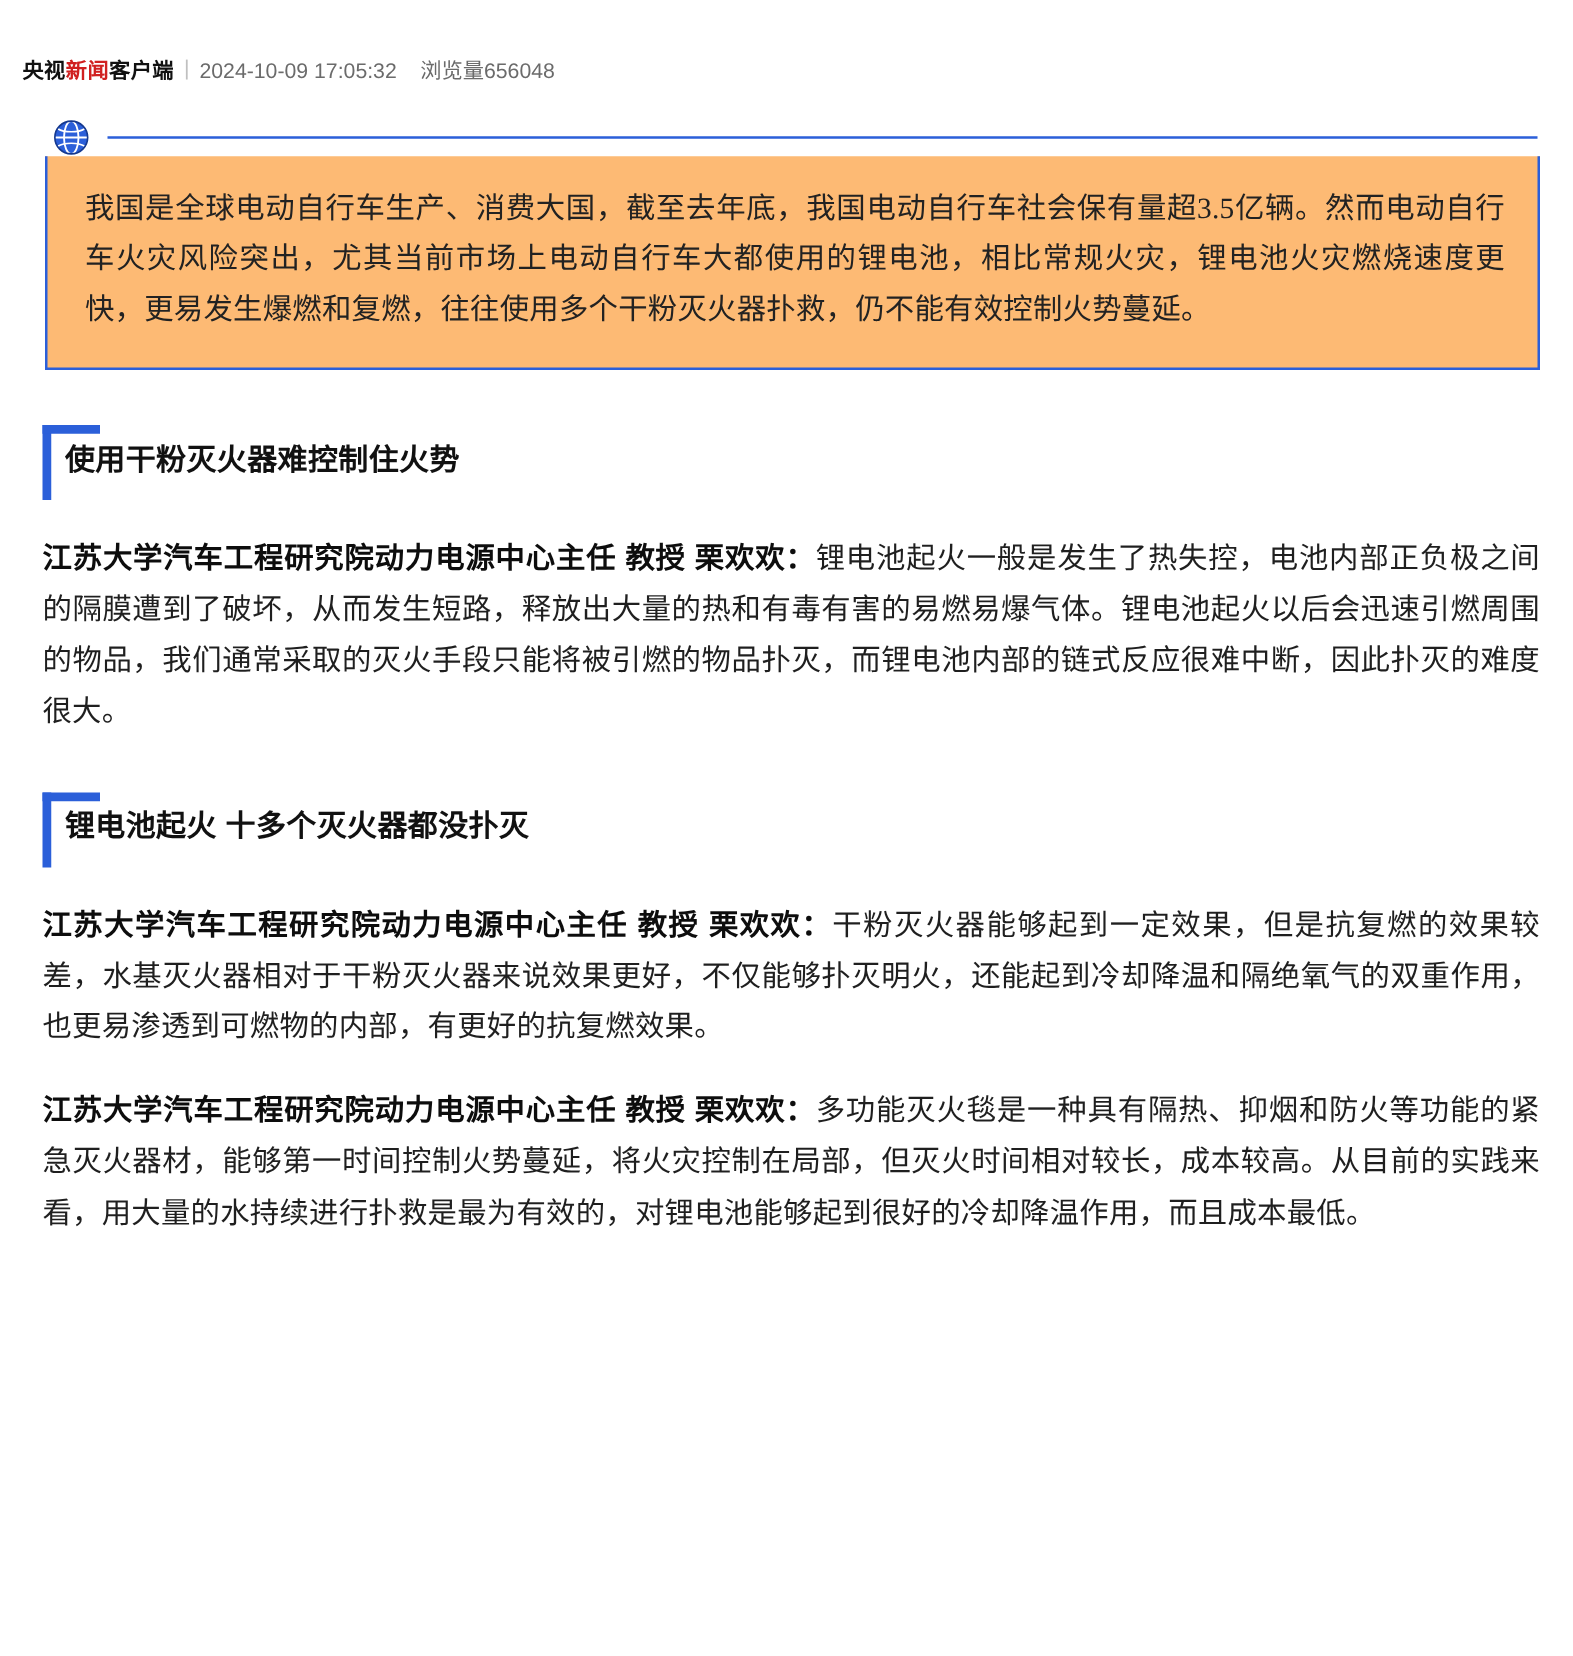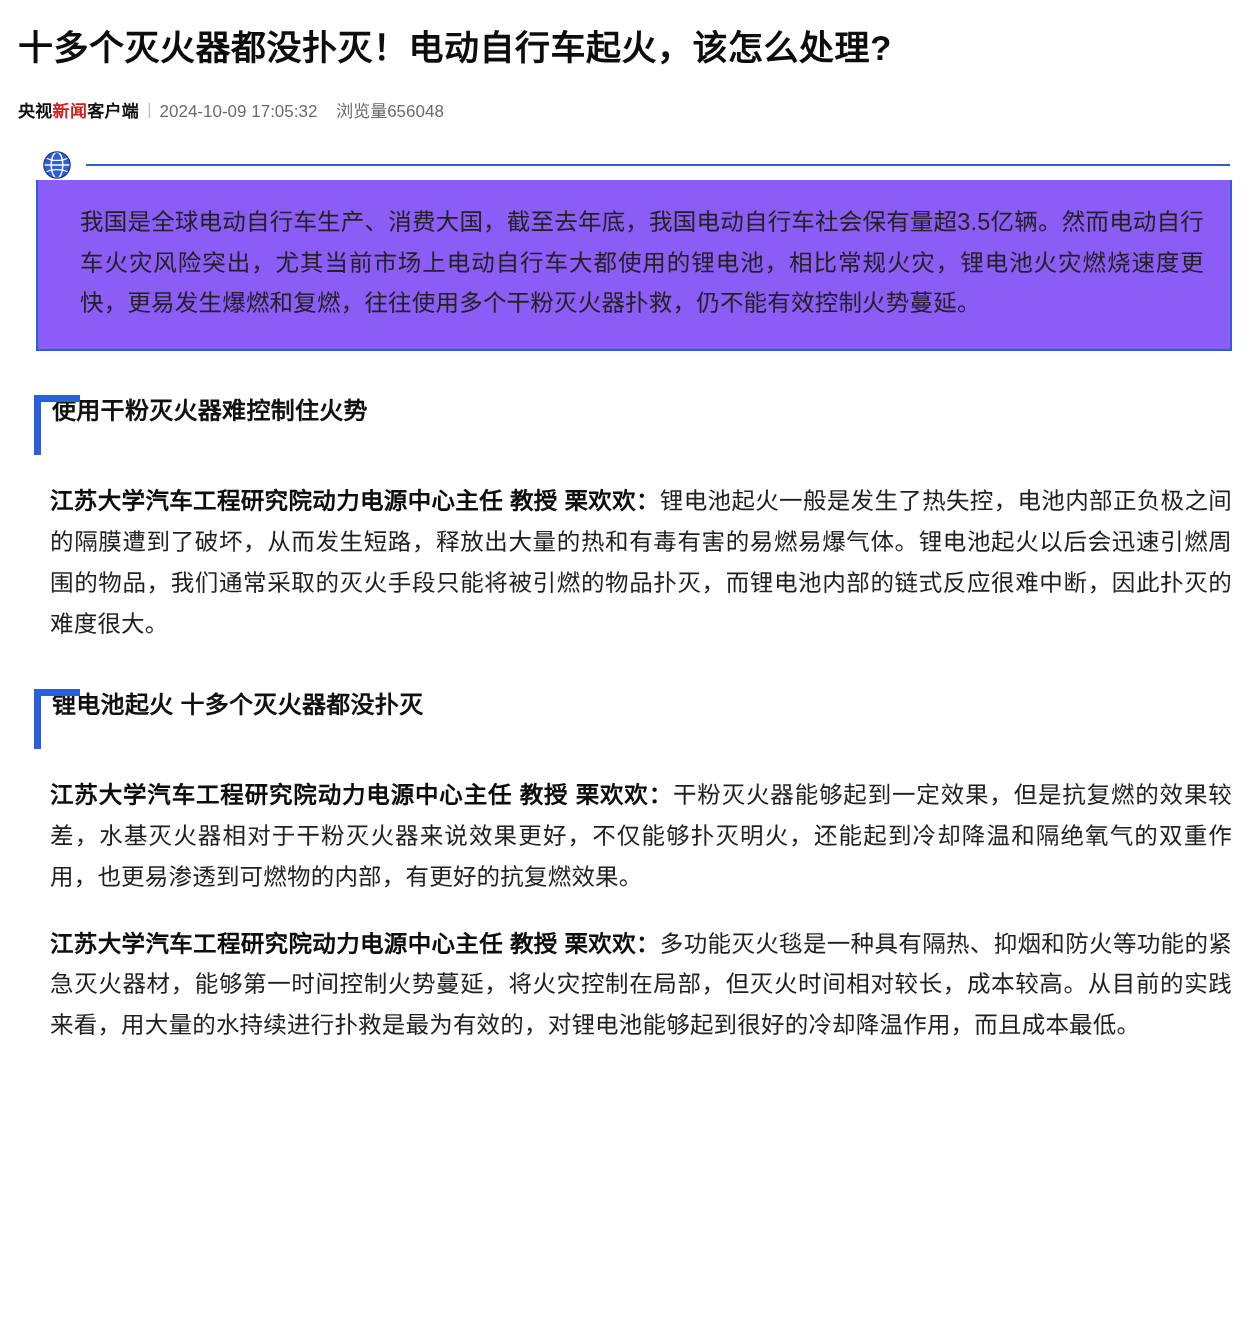--- a/index.html
+++ b/index.html
@@ -77,41 +77,42 @@
   .summary-rule {
     flex: 1 1 auto;
     height: 2px;
     background: #2b5fd9;
     margin-left: 14px;
     margin-right: 2px;
   }
   .summary-box {
     border: 2px solid #2b5fd9;
     border-top: none;
-    background: #8b5cf6;
+    background: #fdba74;
     box-sizing: border-box;
-    padding: 22px 26px 26px 42px;
+    padding: 22px 26px 26px 30px;
+    font-family: Liberation Serif, serif;
   }
   .summary-box p {
     margin: 0;
     font-size: 23.5px;
     line-height: 1.72;
     color: #222222;
     text-align: justify;
     letter-spacing: 0.2px;
   }
 
   
   .section-head {
     position: relative;
     margin-top: 44px;
     padding-left: 34px;
     min-height: 60px;
     display: flex;
-    align-items: flex-start;
+    align-items: center;
   }
   .bracket {
     position: absolute;
     left: 16px;
     top: 0;
     width: 46px;
     height: 60px;
   }
   .bracket i {
     position: absolute;
@@ -124,38 +125,37 @@
     font-size: 24px;
     font-weight: bold;
     color: #111111;
     line-height: 1.3;
     padding-bottom: 4px;
     letter-spacing: 0.3px;
   }
 
   
   .para {
-    margin: 26px 8px 0 32px;
+    margin: 26px 8px 0 16px;
     font-size: 23.5px;
     line-height: 1.74;
     color: #1f1f1f;
     text-align: justify;
     letter-spacing: 0.2px;
   }
   .para .speaker {
     font-weight: bold;
     color: #0d0d0d;
   }
 </style>
 </head>
 <body>
 
 <div class="page">
 
-  <h1 class="headline">十多个灭火器都没扑灭！电动自行车起火，该怎么处理?</h1>
 
   <div class="byline">
     <span class="source"><span>央视</span><span class="hl">新闻</span><span>客户端</span></span>
     <span class="byline-sep">|</span>
     <span class="byline-meta">
       <span>2024-10-09 17:05:32</span>
       <span class="views">浏览量656048</span>
     </span>
   </div>
 

